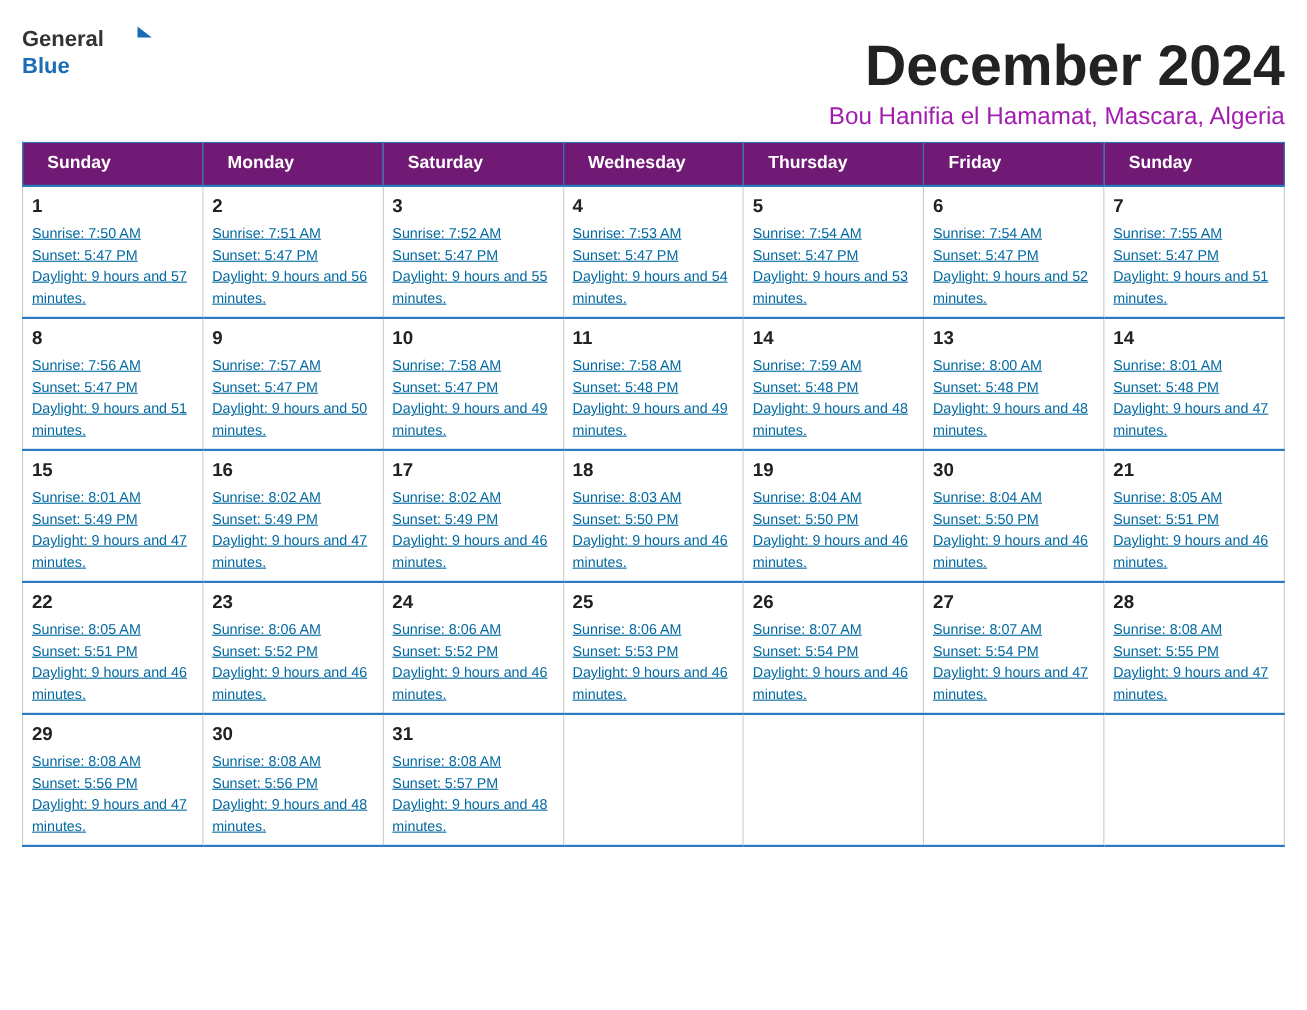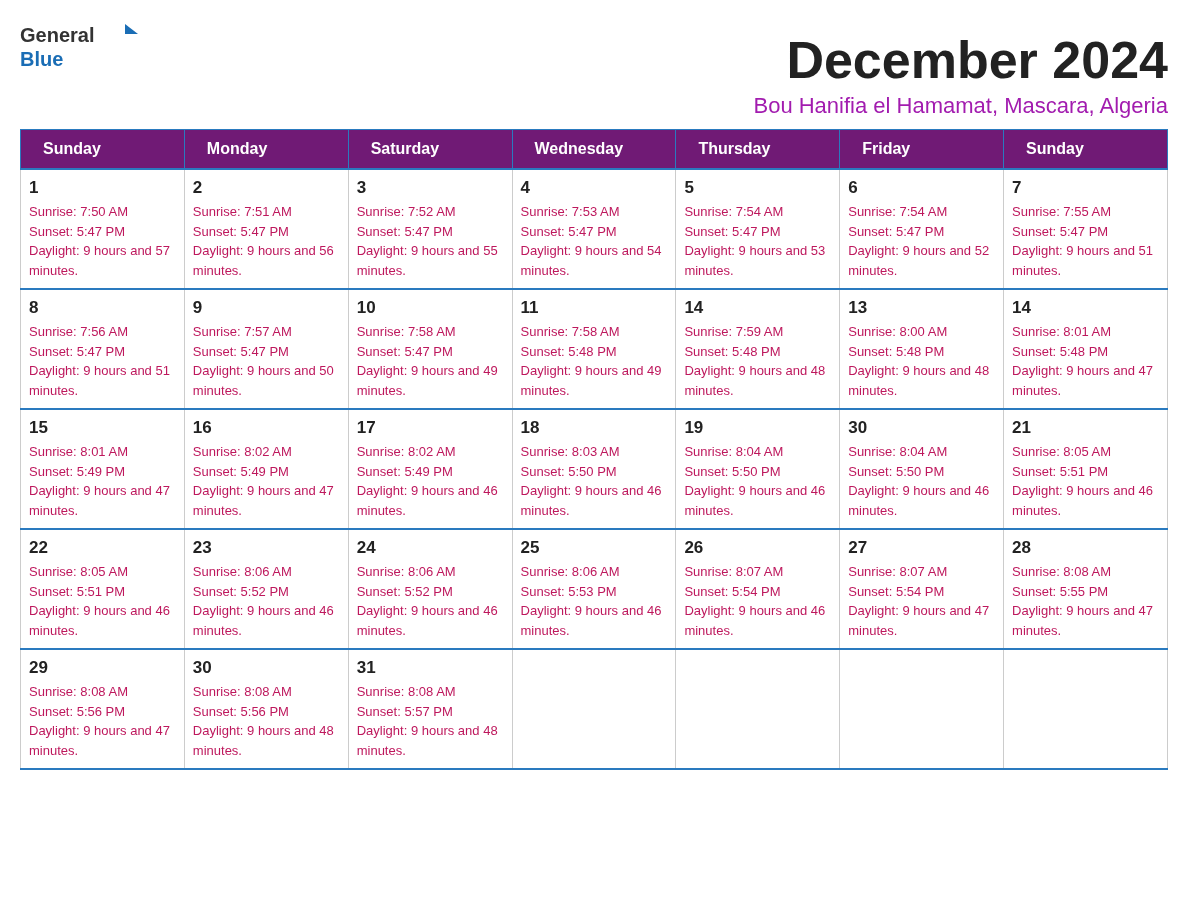--- a/index.html
+++ b/index.html
@@ -69,21 +69,22 @@
     .day-number {
       font-size: 17px;
       font-weight: bold;
       color: #222;
       margin-bottom: 4px;
       display: block;
     }
     .day-info {
       font-size: 13px;
       line-height: 1.5;
-      color: #be185d;
+      color: #0369a1;
+      text-decoration: underline;
     }
     .calendar td.empty {
       background: #fff;
       border-top: 2px solid #2a7abf;
     }
     .last-row td {
       border-bottom: 2px solid #2a7abf;
     }
   </style>
 </head>

